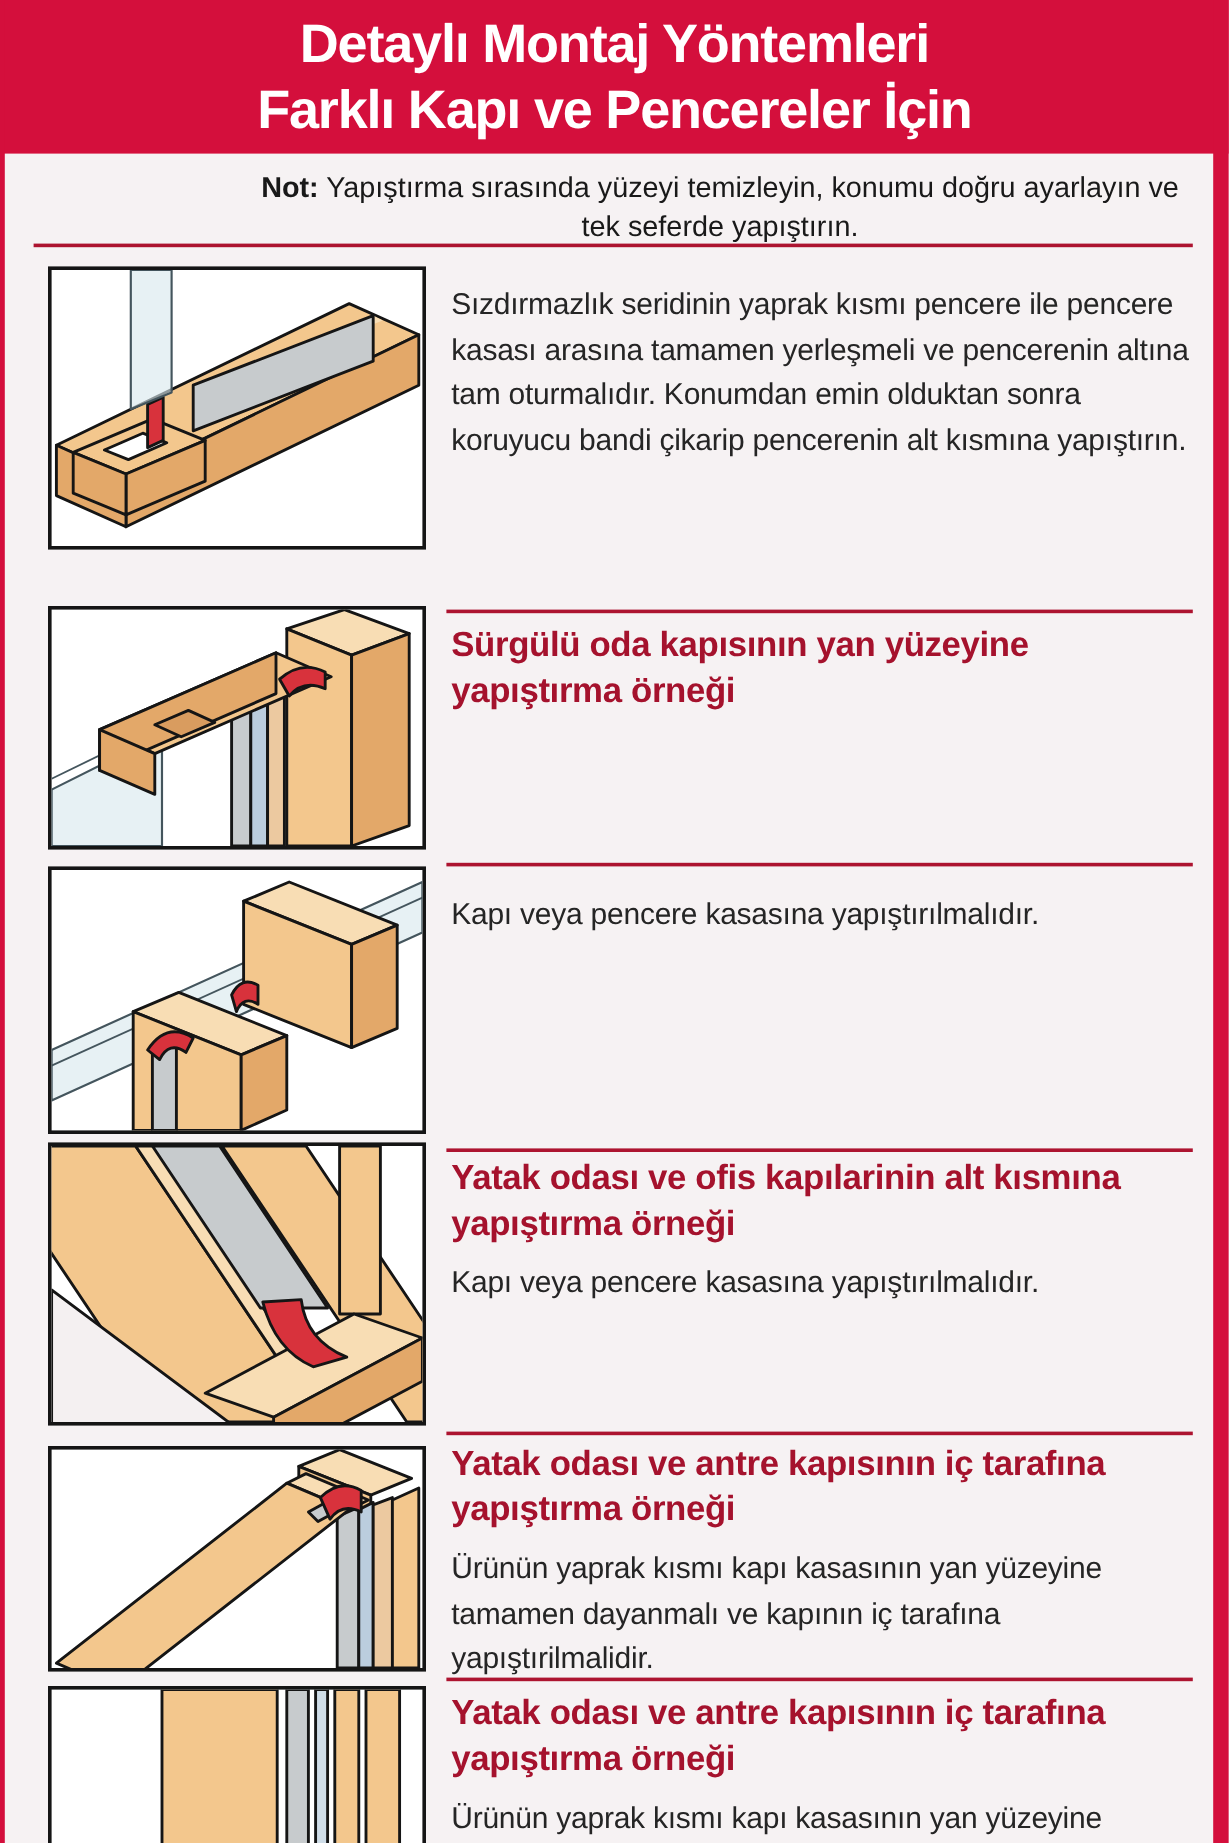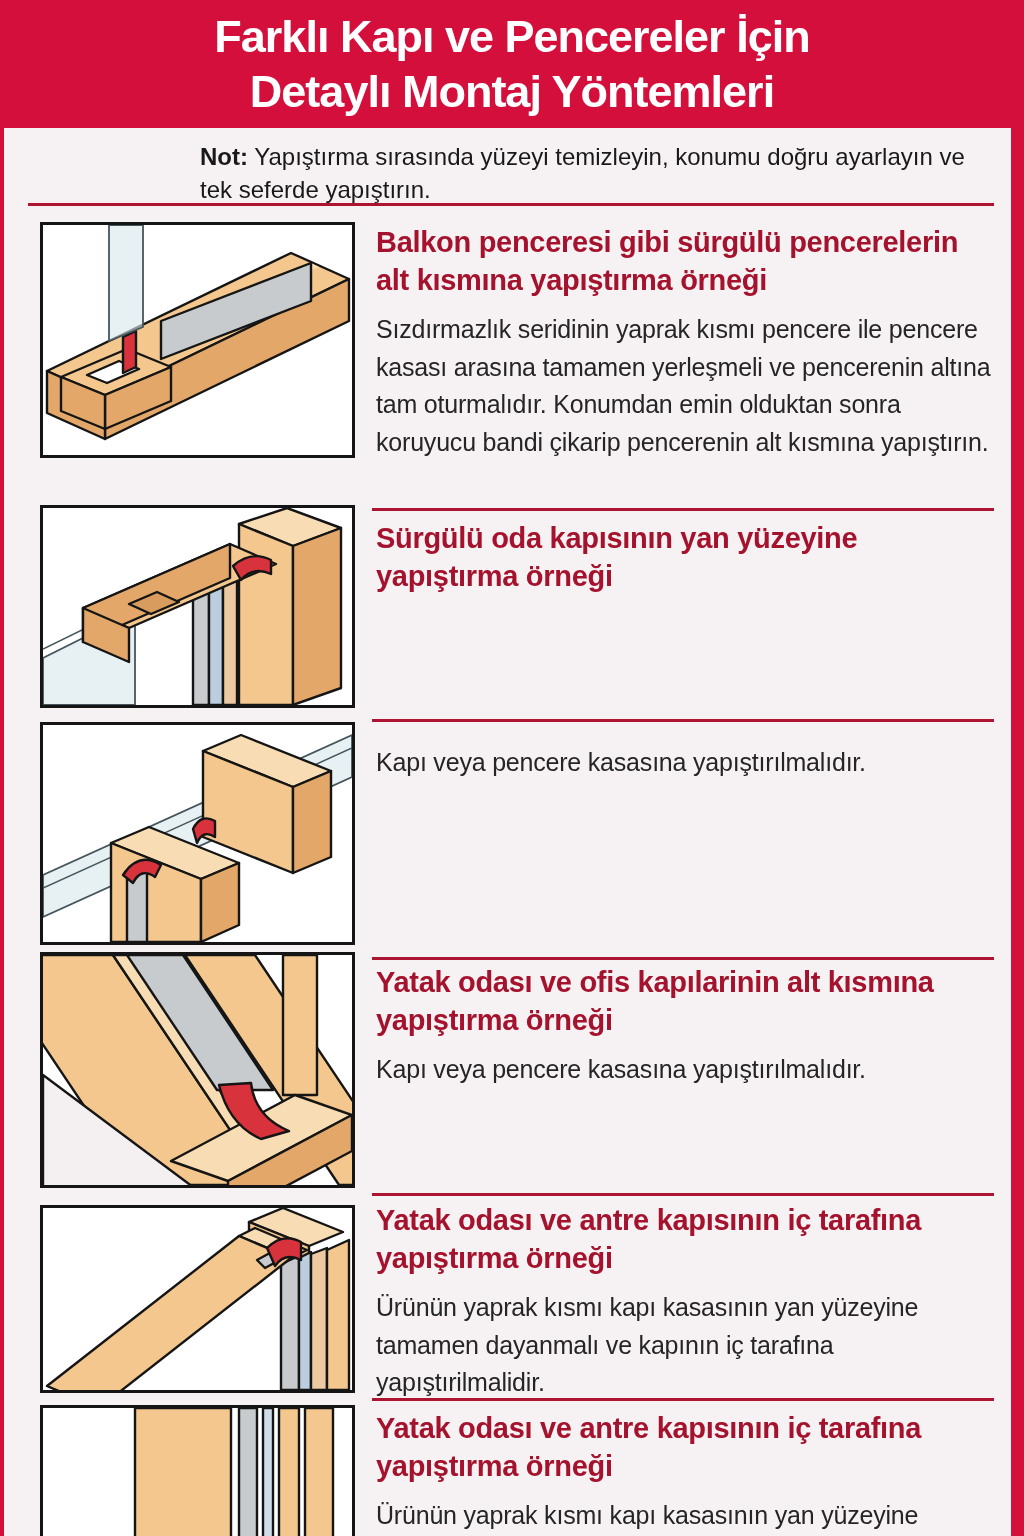--- a/index.html
+++ b/index.html
@@ -16,21 +16,21 @@
   }
   .edge-left{position:absolute;left:0;top:0;width:4px;height:1536px;background:var(--header-bg);z-index:5;}
   .edge-right{position:absolute;right:0;top:0;width:13px;height:1536px;background:var(--header-bg);z-index:5;}
   header{
     position:absolute;left:0;top:0;width:1024px;height:128px;
     background:var(--header-bg); color:#fff; text-align:center;
     display:flex;flex-direction:column;justify-content:center;gap:2px;
   }
   header .h-line{font-size:45px;font-weight:700;letter-spacing:-1px;line-height:1.18;}
   .note{
-    position:absolute;left:200px;top:140px;width:800px;text-align:left;
+    position:absolute;left:200px;top:140px;width:800px;text-align:center;
     font-size:24px;color:#191919;line-height:1.38;
   }
   .note b{font-weight:700;}
   .rule-full{position:absolute;left:28px;top:203px;width:966px;height:3px;background:var(--rule-red);}
   .rule-col{position:absolute;left:372px;width:622px;height:3px;background:var(--rule-red);}
   .illo{
     position:absolute;left:40px;width:315px;background:#fff;
     border:3px solid var(--box-border);
   }
   .illo svg{display:block;width:100%;height:100%;}
@@ -49,22 +49,22 @@
   .ill .nostroke{stroke:none;}
   .ill .glassy{fill:var(--glass);fill-opacity:.62;stroke:#44555d;stroke-width:1.8;}
 </style>
 </head>
 <body>
 
 <div class="edge-left"></div>
 <div class="edge-right"></div>
 
 <header>
+  <div class="h-line">Detaylı Montaj Yöntemleri</div>
   <div class="h-line">Farklı Kapı ve Pencereler İçin</div>
-  <div class="h-line">Detaylı Montaj Yöntemleri</div>
 </header>
 
 <div class="note">
   <b>Not:</b>
   <span>Yapıştırma sırasında yüzeyi temizleyin, konumu doğru ayarlayın ve</span>
   <div>tek seferde yapıştırın.</div>
 </div>
 
 <div class="rule-full"></div>
 
@@ -77,21 +77,20 @@
     <polygon class="fs" points="118,96 268,38 268,76 118,134"></polygon>
     <polygon class="fw" points="18,152 84,124 128,142 62,170"></polygon>
     <polygon class="fwd" points="62,170 128,142 128,176 62,204"></polygon>
     <polygon class="fwd" points="18,152 62,170 62,204 18,186"></polygon>
     <polygon points="44,150 76,136 96,144 64,158" fill="#ffffff"></polygon>
     <polygon class="fr" points="80,112 93,106 93,142 80,148"></polygon>
     <polygon class="glassy" points="66,0 100,0 100,102 66,116"></polygon>
   </svg>
 </figure>
 <section class="txt" style="top:224px">
-  <h2>Balkon penceresi gibi sürgülü pencerelerin alt kısmına yapıştırma örneği</h2>
   <p>Sızdırmazlık seridinin yaprak kısmı pencere ile pencere kasası arasına tamamen yerleşmeli ve pencerenin altına tam oturmalıdır. Konumdan emin olduktan sonra koruyucu bandi çikarip pencerenin alt kısmına yapıştırın.</p>
 </section>
 
 <div class="rule-col" style="top:508px"></div>
 <figure class="illo" style="top:505px;height:203px">
   <svg class="ill" viewBox="0 0 309 197">
     <polygon class="glassy" points="0,150 92,104 92,197 0,197"></polygon>
     <line class="thin" x1="0" y1="141" x2="86" y2="99" stroke="#44555d"></line>
     <polygon class="fwl" points="196,16 244,0 298,20 250,38"></polygon>
     <polygon class="fw" points="196,16 250,38 250,197 196,197"></polygon>

